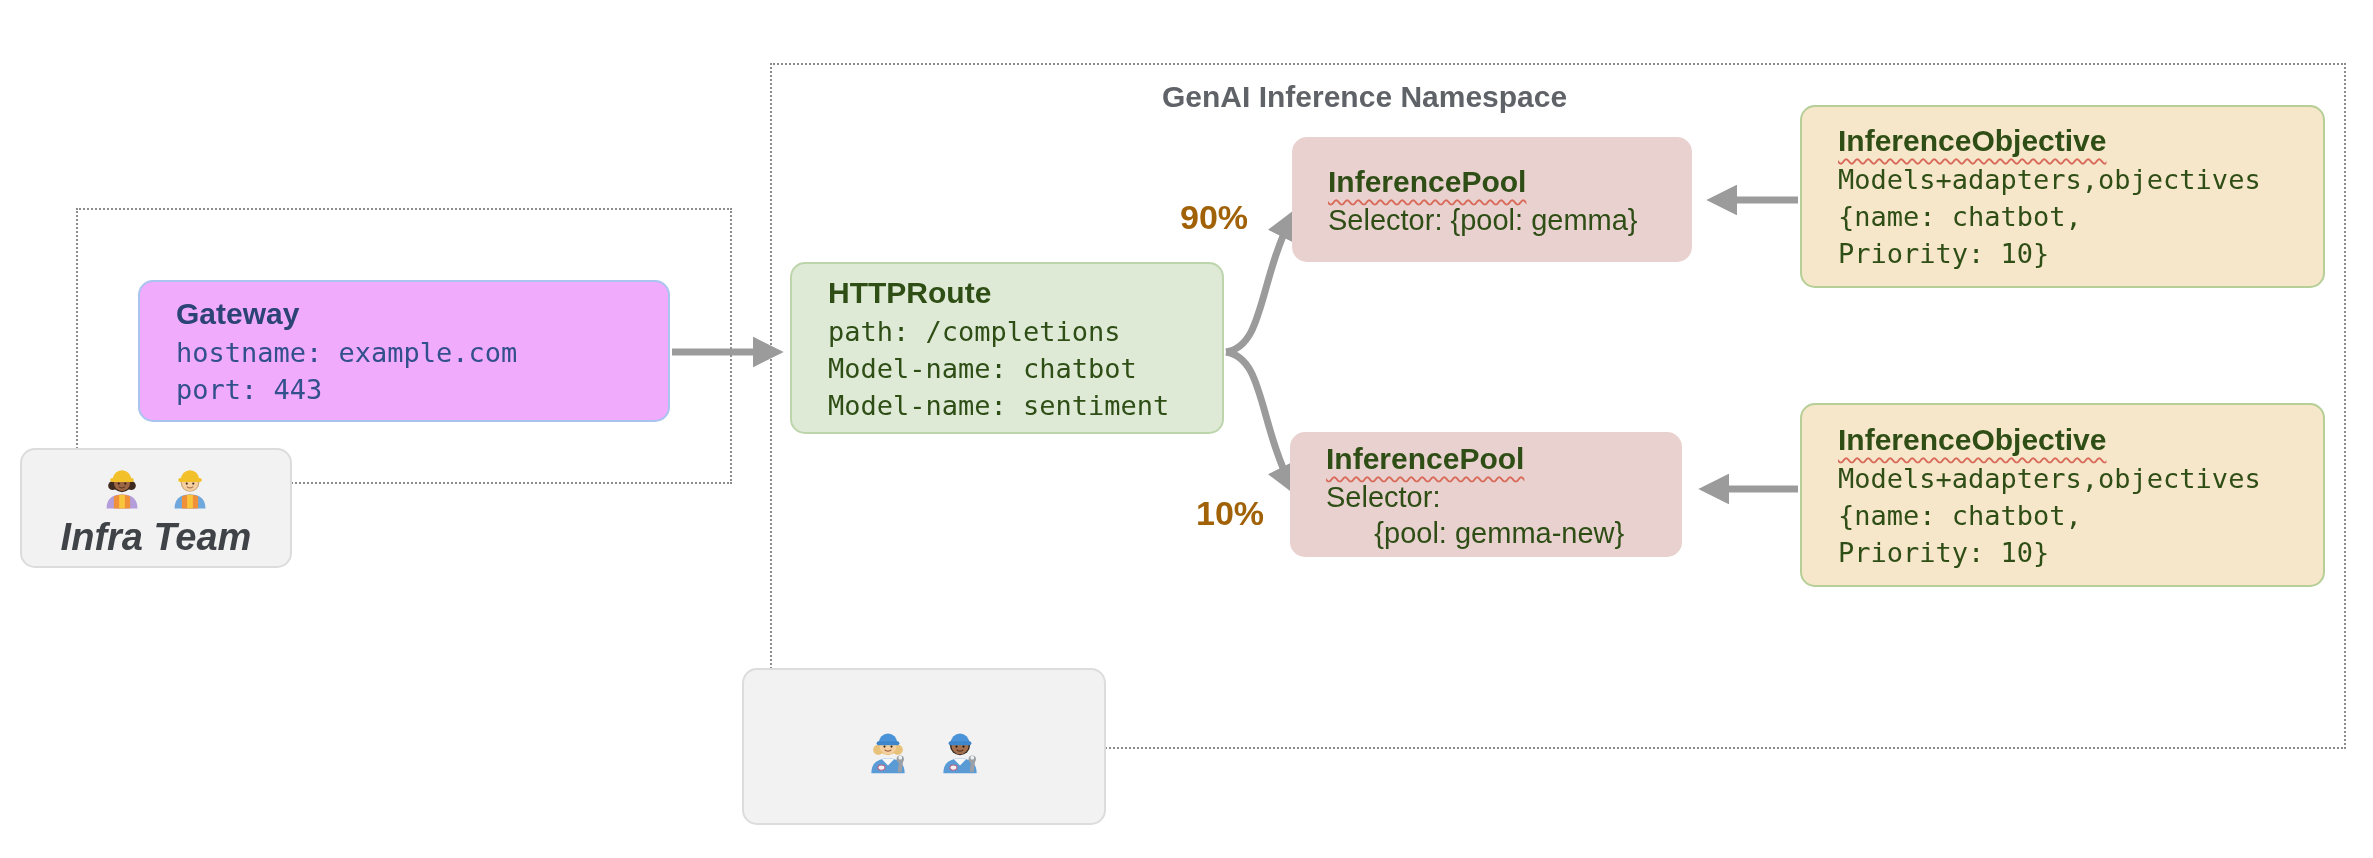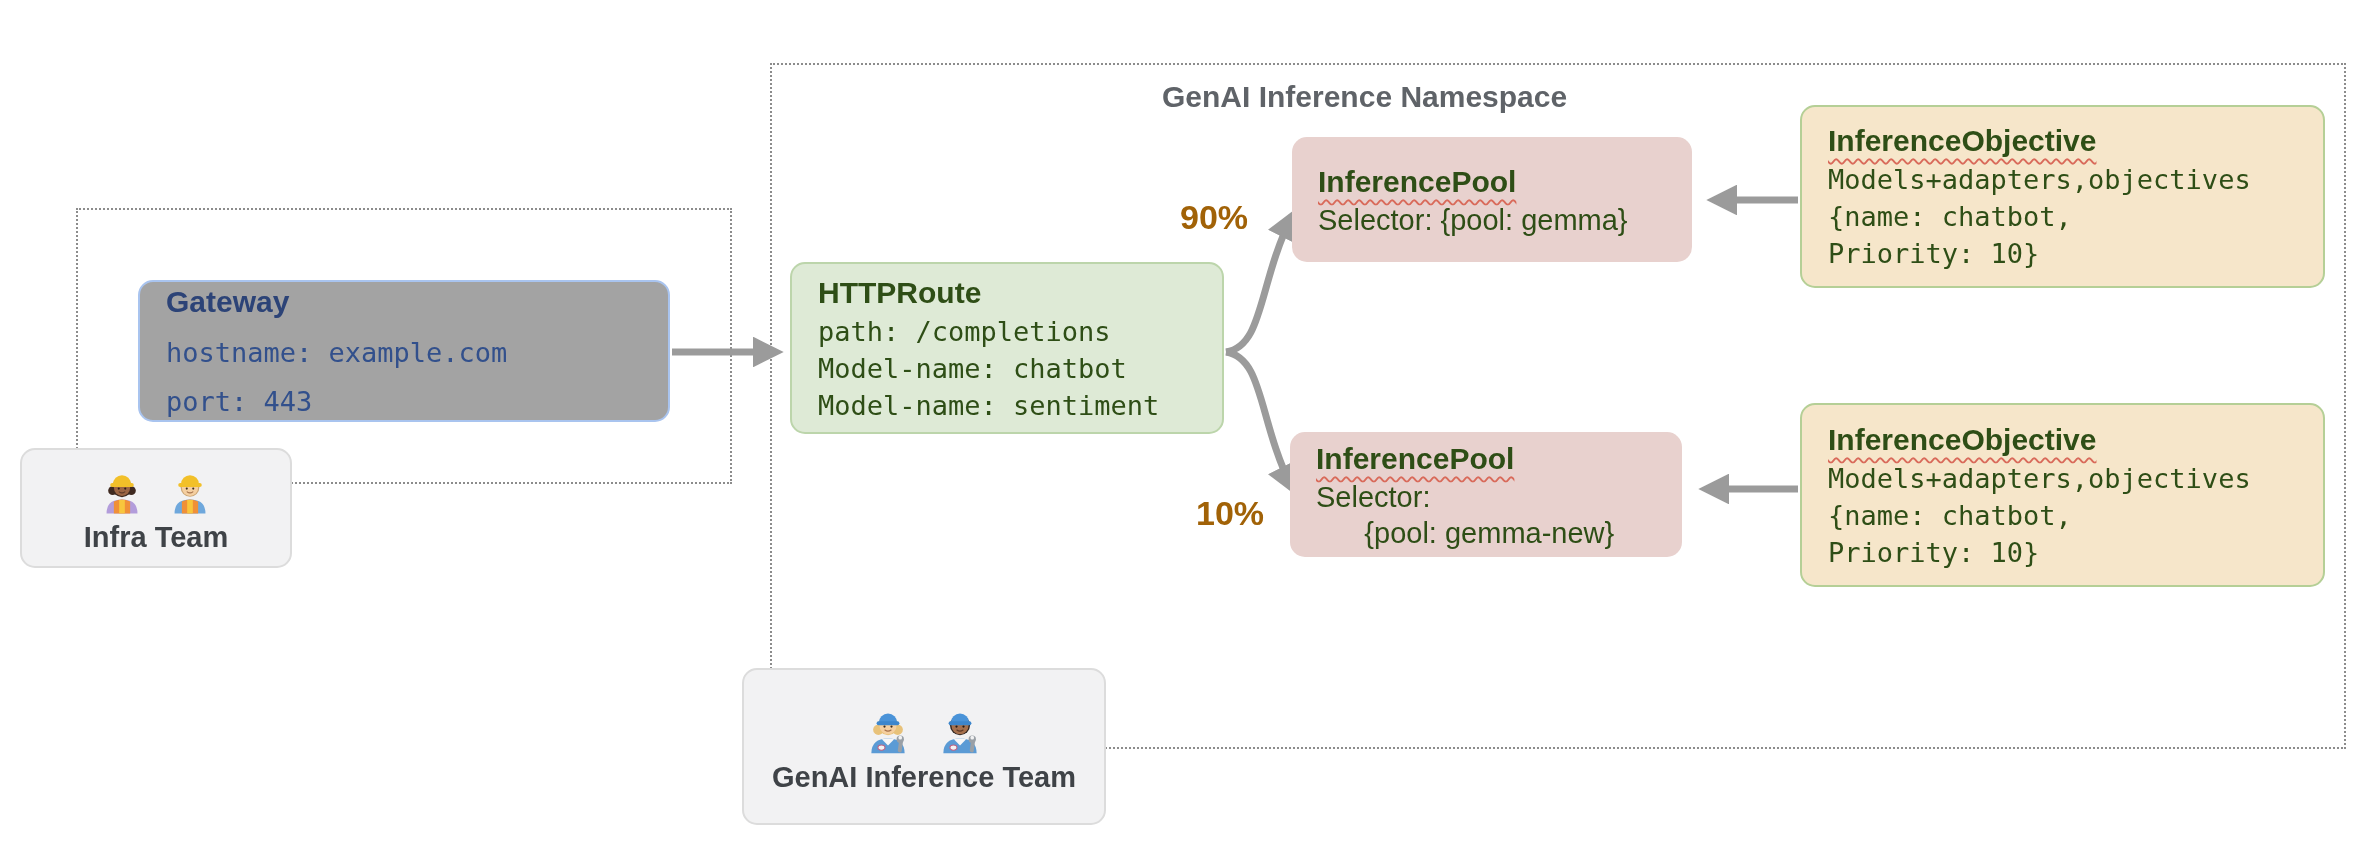--- a/index.html
+++ b/index.html
@@ -15,36 +15,36 @@
   #infra-ns{left:76px;top:208px;width:652px;height:272px;}
   .ns-title{
     position:absolute;color:#5f6368;font-size:30px;z-index:2;white-space:nowrap;
   }
   #genai-ns-title{left:1162px;top:80px;width:600px;font-weight:700;}
   #infra-ns-title{left:76px;top:226px;width:652px;font-weight:400;}
   
   .node{
     position:absolute;box-sizing:border-box;border-radius:15px;z-index:3;
     display:flex;flex-direction:column;justify-content:center;
-    padding:8px 26px;
+    padding:8px 36px;
   }
   .node-title{font-weight:700;font-size:30px;line-height:40px;white-space:nowrap;}
   .mono-line{font-family:"DejaVu Sans Mono", monospace;font-size:27px;line-height:37px;white-space:pre;}
   .sans-line{font-size:29px;line-height:36px;white-space:pre;}
   .squiggle{
     display:inline-block;
     text-decoration-line:underline;
     text-decoration-style:wavy;
     text-decoration-color:#d96a5a;
     text-decoration-thickness:2px;
     text-underline-offset:7px;
   }
   #gateway-box{
     left:138px;top:280px;width:532px;height:142px;
-    background:#a3a3a3;border:2px solid #a9c4ef;gap:12px;
+    background:#f0abfc;border:2px solid #a9c4ef;
   }
   #gateway-box .node-title{color:#2c4377;}
   #gateway-box .mono-line{color:#32508c;}
   #httproute-box{
     left:790px;top:262px;width:434px;height:172px;
     background:#deead6;border:2px solid #bcd5ab;
   }
   .green-text{color:#2e4e16;}
   #pool-top-box{left:1292px;top:137px;width:400px;height:125px;background:#e8d1ce;}
   #pool-bottom-box{left:1290px;top:432px;width:392px;height:125px;background:#e8d1ce;}
@@ -58,21 +58,21 @@
   #pct-10{left:1196px;top:494px;}
   
   .team-card{
     position:absolute;box-sizing:border-box;z-index:5;
     background:#f2f2f3;border:2px solid #dcdcdc;border-radius:15px;
     display:flex;flex-direction:column;align-items:center;justify-content:center;gap:6px;
   }
   #infra-team-card{left:20px;top:448px;width:272px;height:120px;}
   #genai-team-card{left:742px;top:668px;width:364px;height:157px;}
   .team-icons{display:flex;gap:16px;align-items:flex-end;}
-  .team-label{color:#3f4347;font-weight:700;font-size:29px;white-space:nowrap;}
+  .team-label{color:#3f4347;font-weight:700;font-size:38px;white-space:nowrap;font-style:italic;}
   
   #arrows{position:absolute;left:0;top:0;width:2373px;height:858px;z-index:2;pointer-events:none;}
   .arrow-path{stroke:#9b9b9b;stroke-width:7;fill:none;}
 </style>
 </head>
 <body>
 
 <div id="canvas">
 
   <div class="namespace" id="genai-ns"></div>
@@ -193,16 +193,15 @@
         <circle cx="46" cy="44.2" r="2.1" fill="#f2f2f3"></circle>
         <circle cx="32" cy="30" r="11.5" fill="#2f2622"></circle>
         <circle cx="32" cy="30.5" r="9.8" fill="#a5704d"></circle>
         <path d="M21.5 27 a10.5 10.5 0 0 1 21 0 Z" fill="#4a93d8"></path>
         <rect x="19" y="25.5" width="26" height="4.5" rx="2.2" fill="#3d86cc"></rect>
         <circle cx="28" cy="31.5" r="1.3" fill="#241812"></circle>
         <circle cx="36" cy="31.5" r="1.3" fill="#241812"></circle>
         <path d="M28.5 35.5 q3.5 2.6 7 0" stroke="#5d3a28" fill="none" stroke-width="1.4" stroke-linecap="round"></path>
       </svg>
     </div>
-    <div class="team-label">GenAI Inference Team</div>
   </div>
 
 </div>
 
 </body></html>

